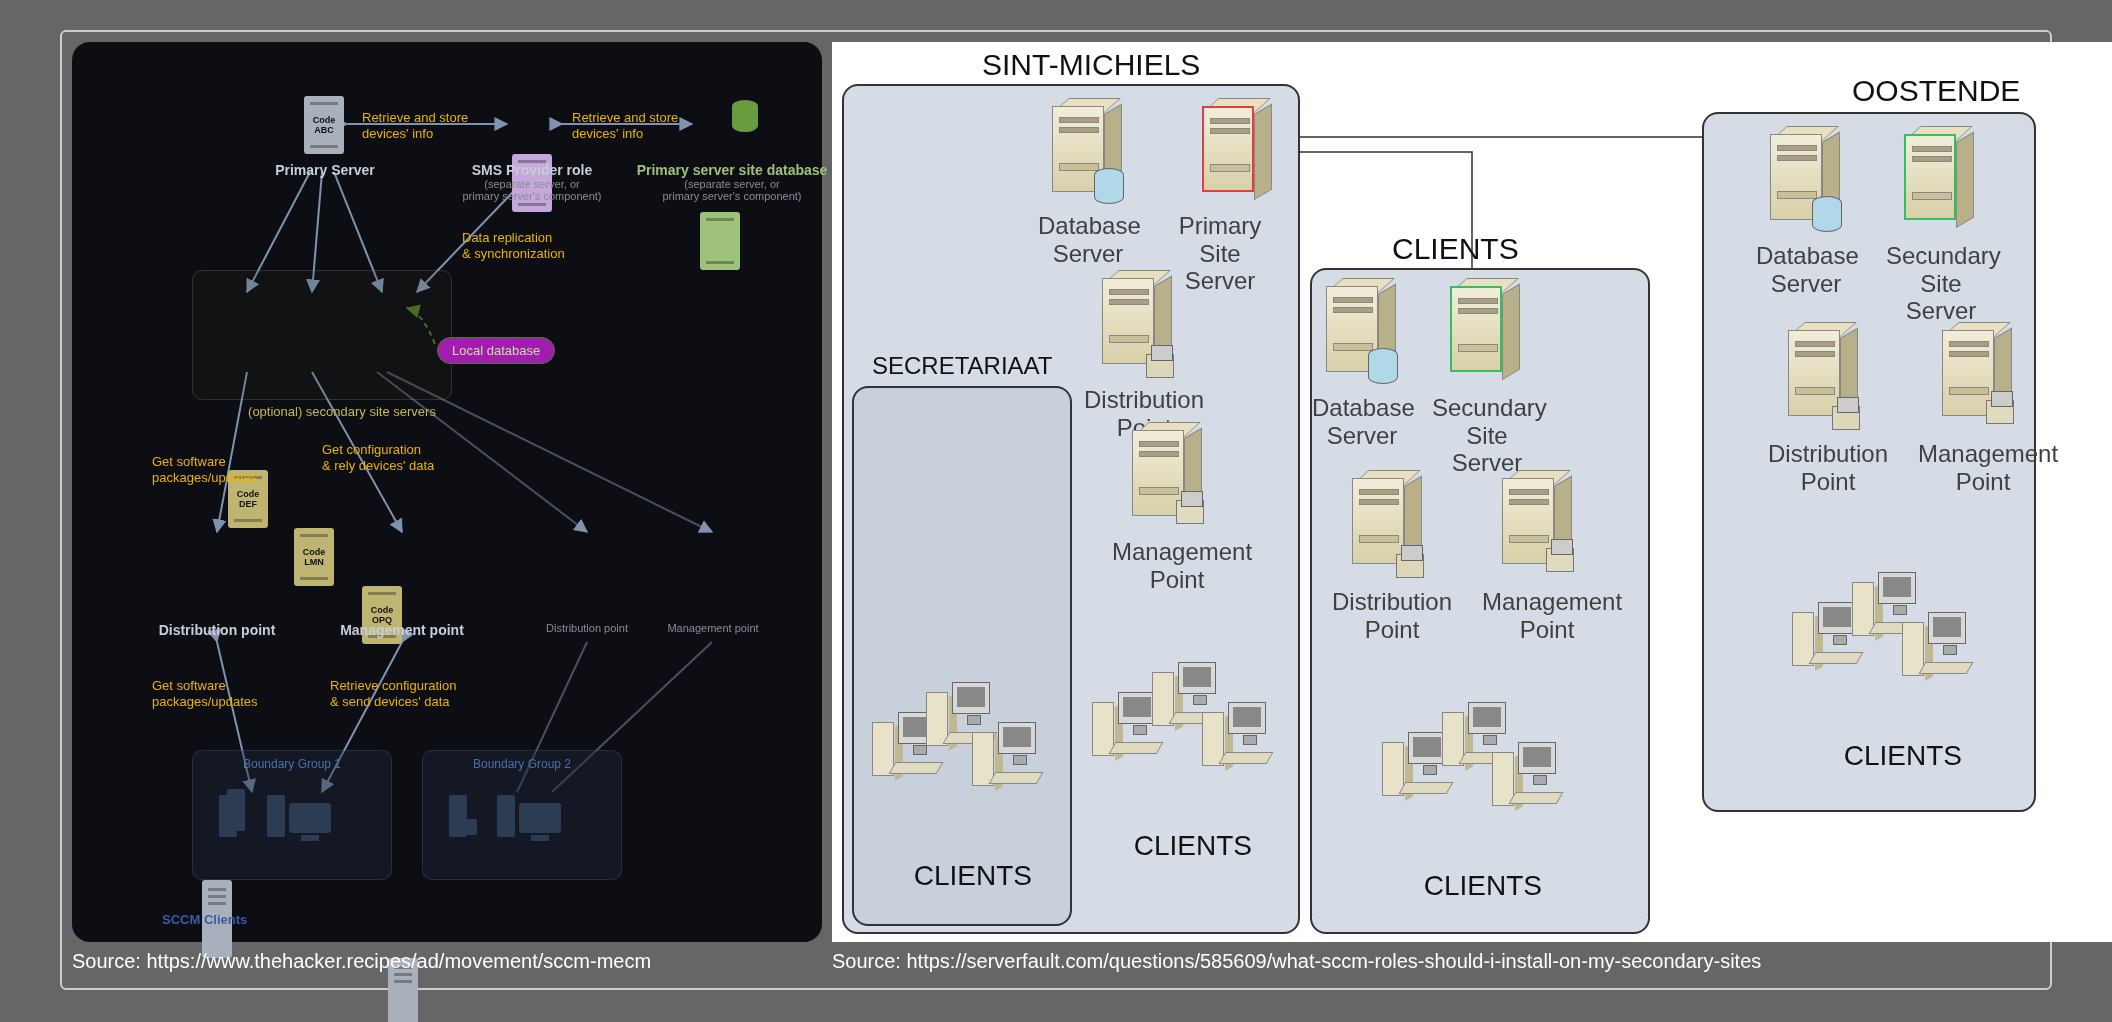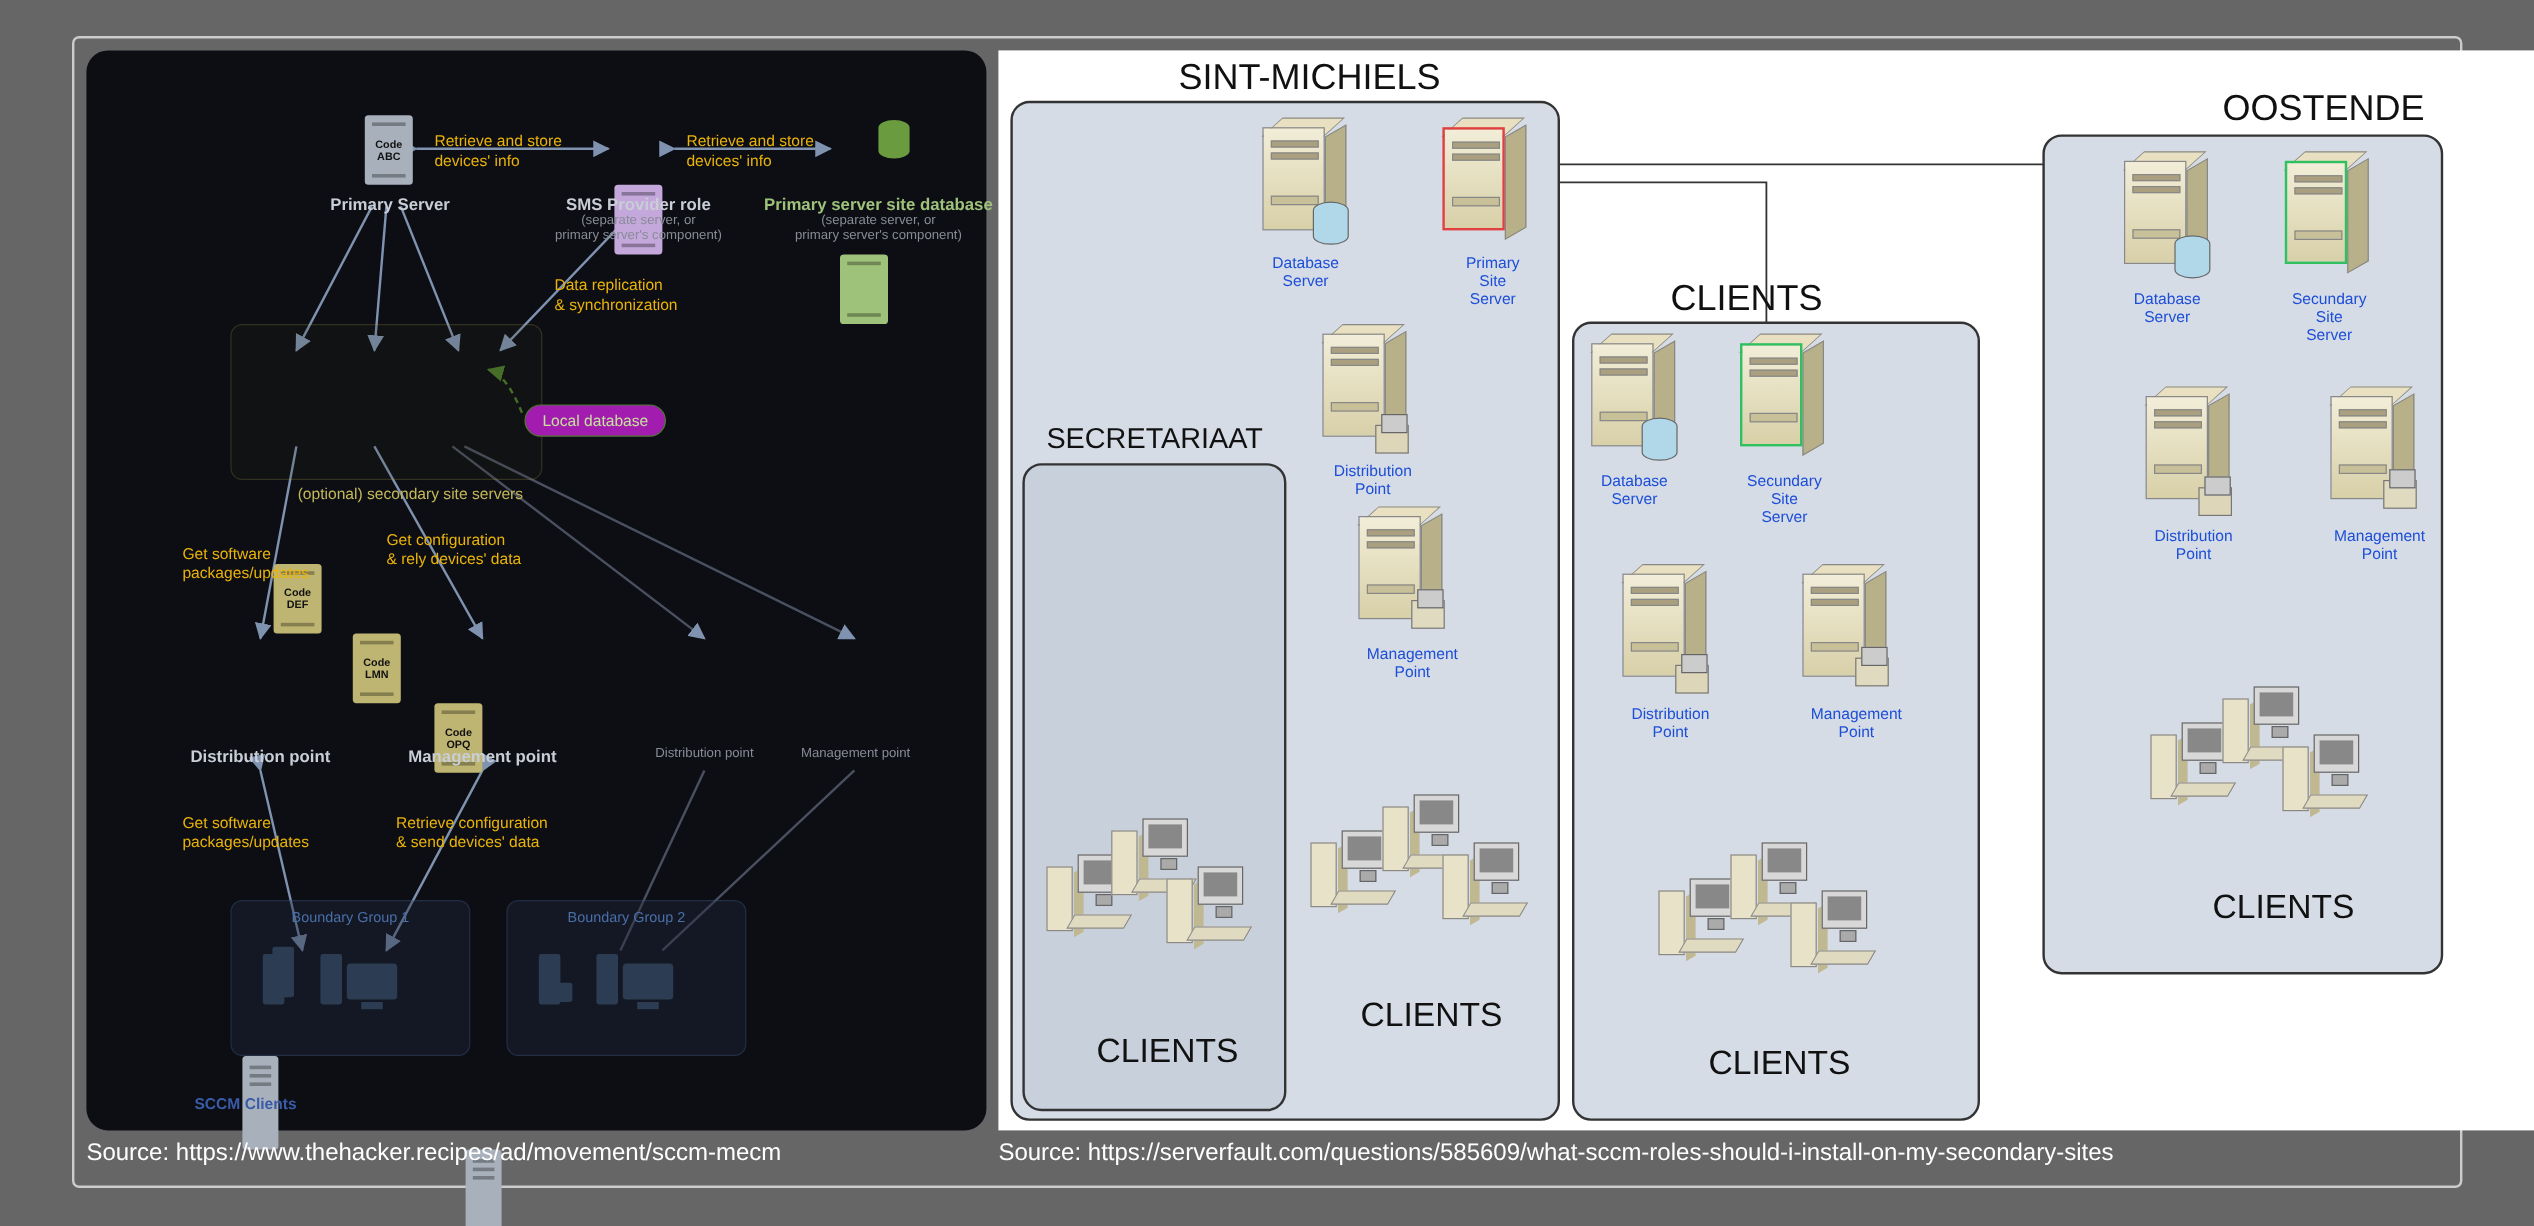--- a/index.html
+++ b/index.html
@@ -135,21 +135,21 @@
     position: absolute; left: 8px; top: -8px; transform: skewX(-48deg);
   }
   .srv-3d .slot { position: absolute; left: 6px; width: 40px; height: 6px; background: #aaa080; border: 1px solid #888; }
   .srv-3d .cd { position: absolute; left: 6px; width: 40px; height: 8px; background: #c8c098; border: 1px solid #888; }
   .srv-3d .db-cyl { position: absolute; left: 42px; top: 62px; width: 30px; height: 36px; background: #b0d8e8; border: 1px solid #666; border-radius: 50%/20%; }
   .srv-3d .mini-pc { position: absolute; left: 44px; top: 70px; width: 28px; height: 24px; background: #e0dac0; border: 1px solid #777; }
   .srv-3d .mini-pc::after { content:''; position:absolute; top:-10px; left:4px; width:20px; height:14px; background:#ccc; border:1px solid #666; }
   .srvred .body { border: 2px solid #e04040; }
   .srvgreen .body { border: 2px solid #30c060; }
 
-  .srv-label { font-size: 13px; color: #1d4ed8; text-align: center; line-height: 1.15; }
+  .srv-label { font-size: 24px; color: #404040; text-align: center; line-height: 1.15; }
 
   .clients-cluster {
     position: relative; width: 200px; height: 140px;
   }
   .pc {
     position: absolute; width: 64px; height: 70px;
   }
   .pc .tower { position:absolute; left:0; top:10px; width:22px; height:54px; background:#e8e2c8; border:1px solid #888;}
   .pc .tower::after { content:''; position:absolute; left:22px; top:4px; width:8px; height:54px; background:#c0b890; transform: skewY(-30deg); transform-origin: top left;}
   .pc .mon { position:absolute; left:26px; top:0; width:38px; height:32px; background:#d8d8d8; border:1px solid #666;}
@@ -357,21 +357,21 @@
       <div class="srv-3d srvred">
           <div class="top"></div>
           <div class="side"></div>
           <div class="body">
             <div class="slot" style="top:10px"></div>
             <div class="slot" style="top:20px"></div>
             <div class="cd" style="top:56px"></div>
           </div>
         </div>
     </div>
-    <div class="abs srv-label" style="left:362px; top:170px; width:100px; white-space:pre-line;text-align:center;">Primary
+    <div class="abs srv-label" style="left:338px; top:170px; width:100px; white-space:pre-line;text-align:center;">Primary
 Site
 Server</div>
 
     <div class="abs" style="left:270px; top:236px;">
       <div class="srv-3d">
           <div class="top"></div>
           <div class="side"></div>
           <div class="body">
             <div class="slot" style="top:10px"></div>
             <div class="slot" style="top:20px"></div>

